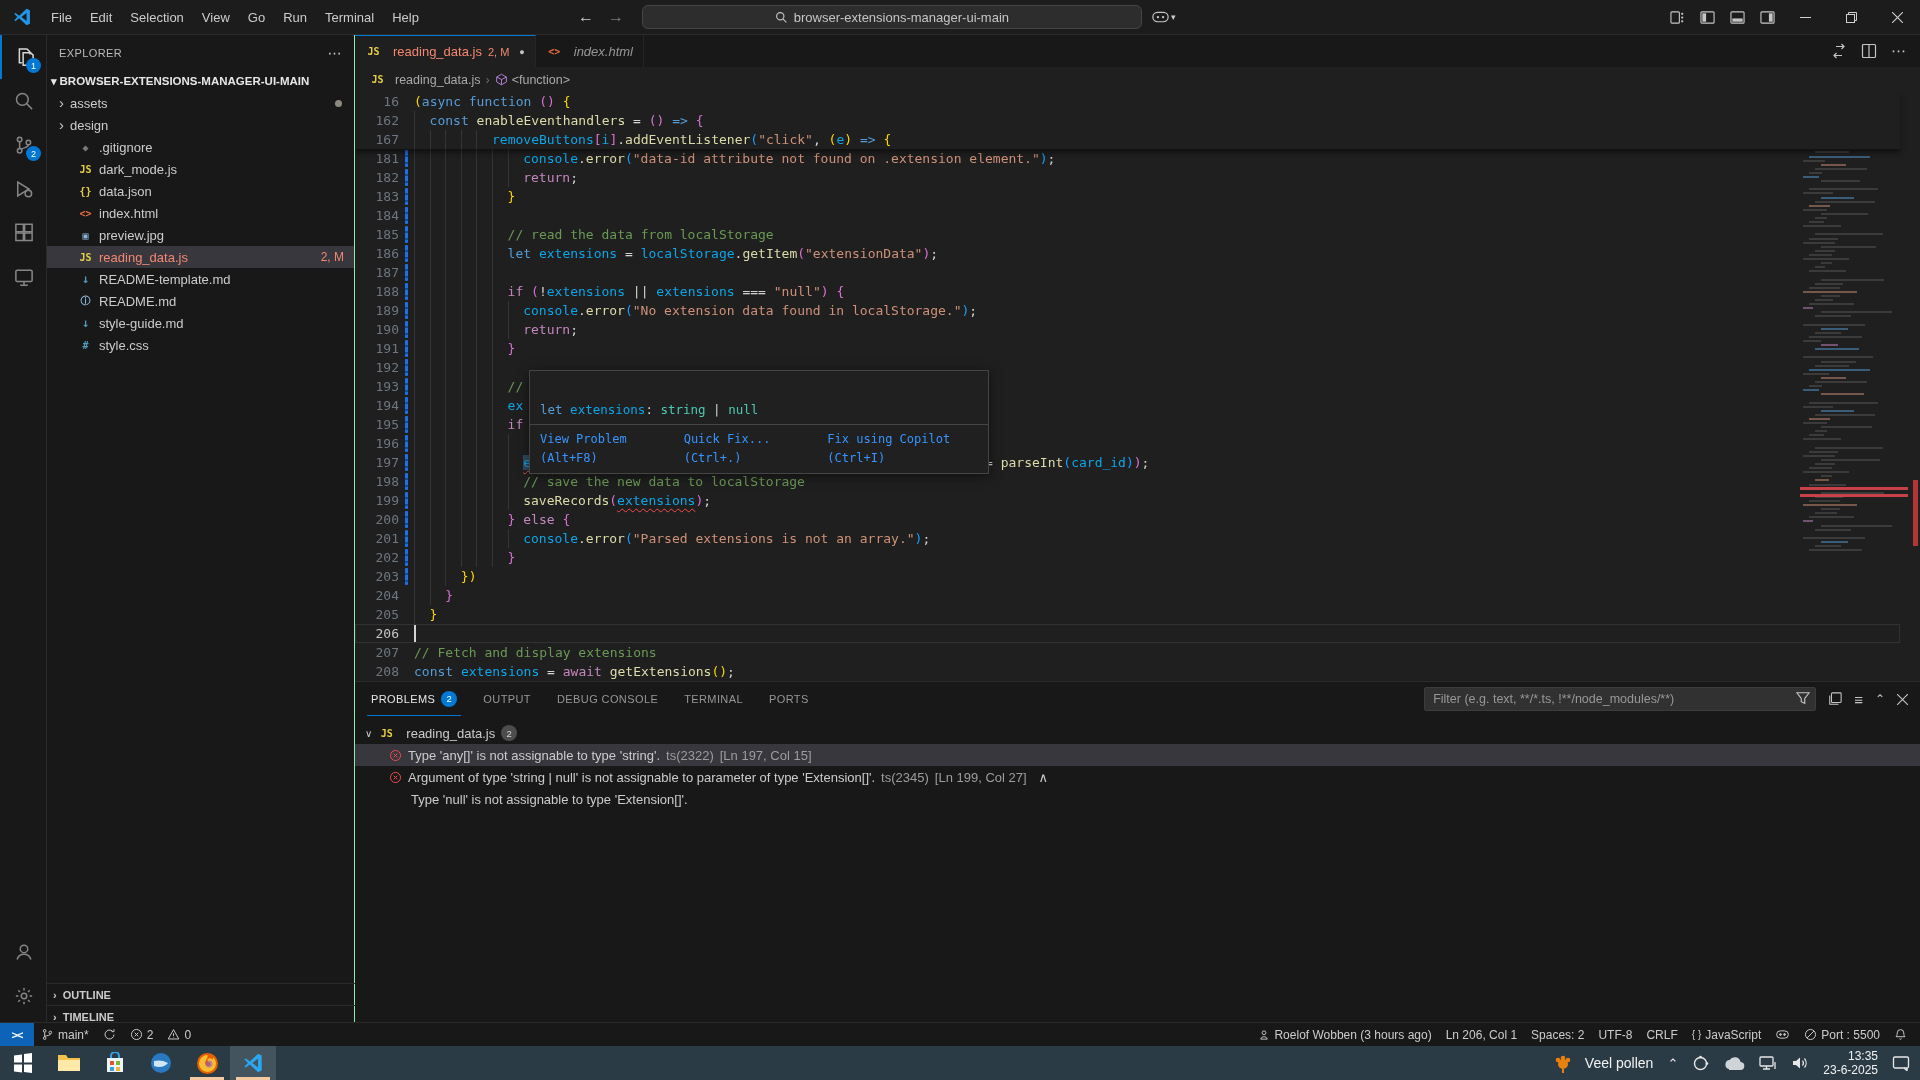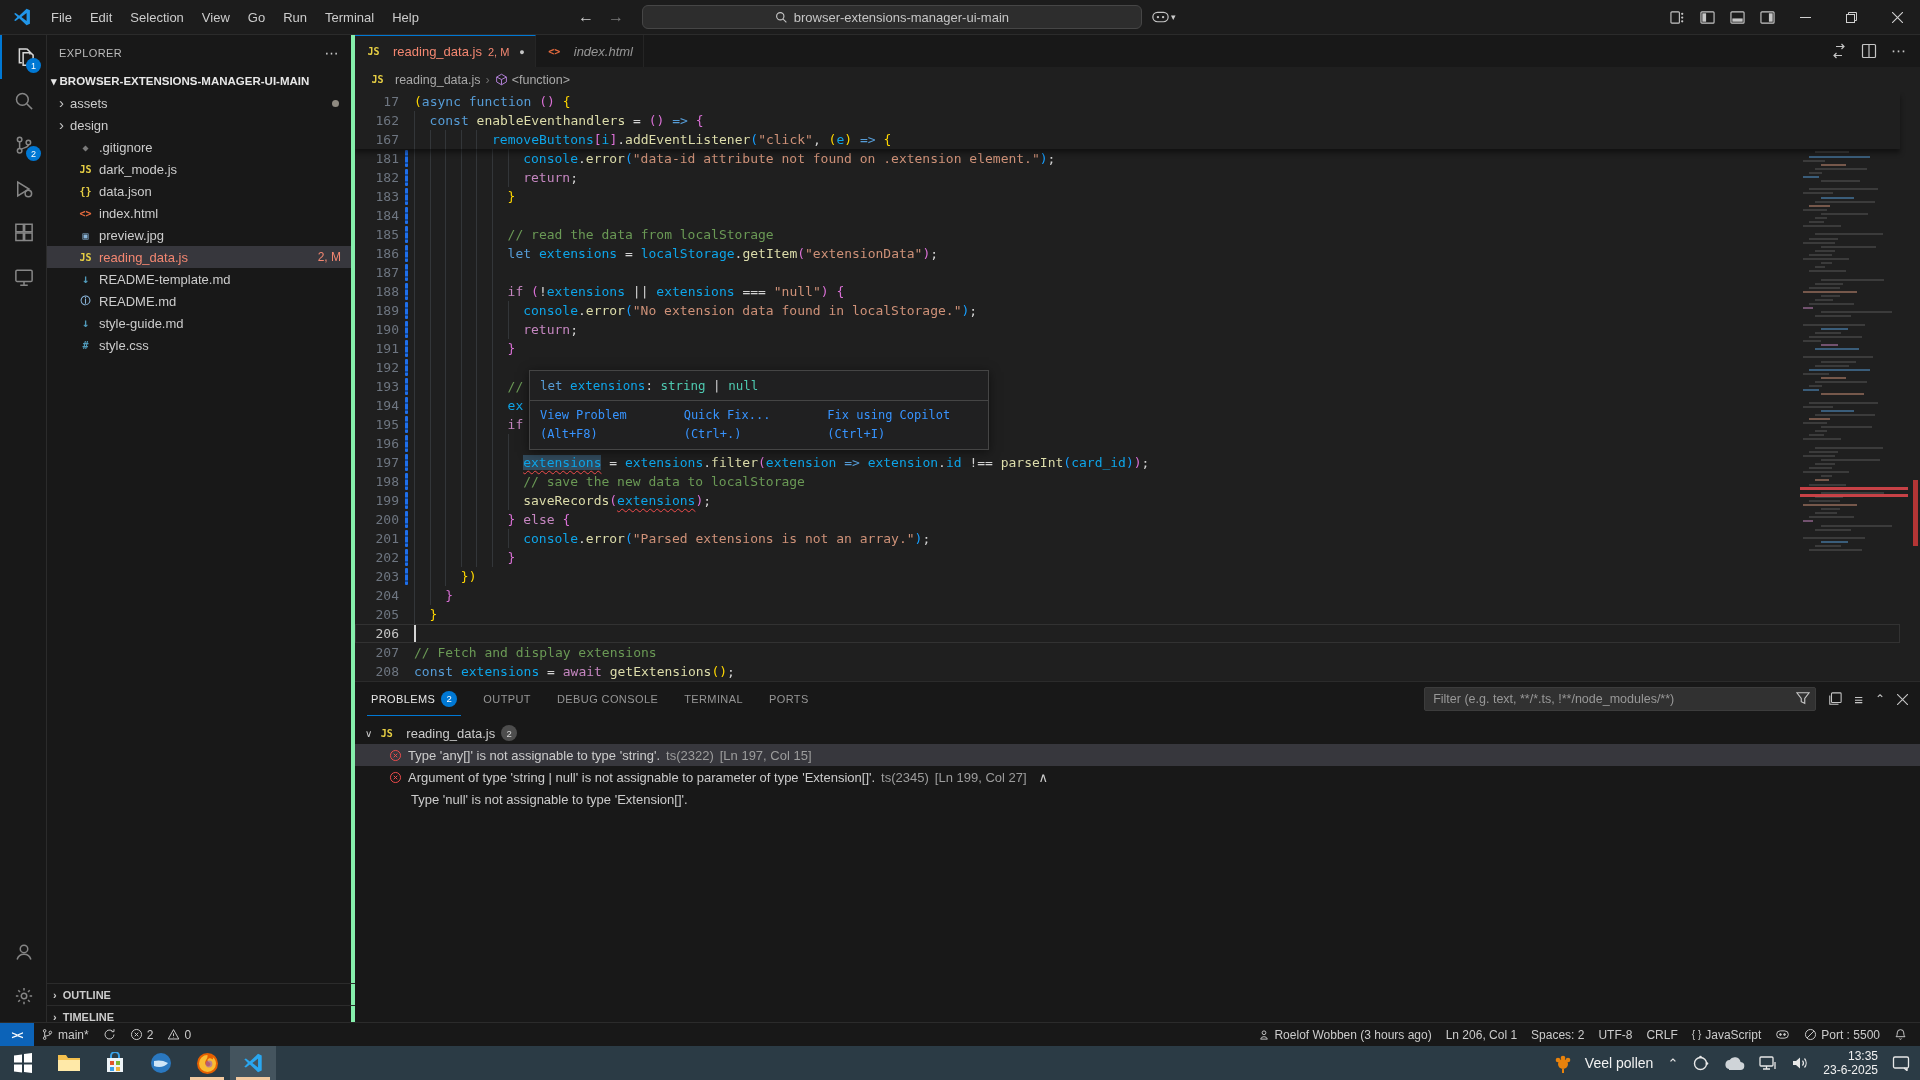--- a/index.html
+++ b/index.html
@@ -27,21 +27,21 @@
     border-right:1px solid #2b2b2b; display:flex; flex-direction:column; }
   .act-item { position:relative; width:47px; height:44px; display:flex; align-items:center; justify-content:center;
     color:#868686; }
   .act-item.active { color:#d7d7d7; border-left:2px solid #0078d4; }
   .act-badge { position:absolute; right:6px; bottom:6px; min-width:15px; height:15px; padding:0 3px; border-radius:9px;
     background:#0078d4; color:#fff; font-size:9px; display:flex; align-items:center; justify-content:center; }
   #act-bottom { margin-top:auto; margin-bottom:4px; }
 
   
   #sidebar { position:absolute; left:47px; top:35px; width:308px; height:987px; background:#181818;
-    border-right:4px solid #86efac; font-size:13px; }
+    border-right:1px solid #86efac; font-size:13px; }
   #sb-head { height:35px; display:flex; align-items:center; padding:0 12px; color:#bbbbbb; font-size:11px; letter-spacing:.4px; }
   #sb-head .dots { margin-left:auto; color:#cccccc; font-size:14px; }
   #sb-root { height:22px; display:flex; align-items:center; font-weight:bold; font-size:11.5px; color:#e7e7e7; padding-left:4px; gap:3px; }
   .tree-row { height:22px; display:flex; align-items:center; color:#cccccc; padding-left:30px; position:relative; }
   .tree-row.folder { padding-left:12px; }
   .tree-row .chev { color:#c5c5c5; font-size:15px; margin-right:6px; transform:translateY(-1px); }
   .tree-row.selected { background:#37373d; }
   .tree-row.selected .lbl { color:#f48771; }
   .fic { width:17px; margin-right:5px; font-size:10px; font-weight:bold; text-align:center; flex:0 0 auto; font-family:"DejaVu Sans Mono",monospace; }
   .tree-row .rt { margin-left:auto; margin-right:10px; font-size:12px; }
@@ -84,21 +84,21 @@
 
   
   #minimap { position:absolute; right:10px; top:0; width:110px; height:589px; }
   #scroll-deco { position:absolute; right:2px; top:388px; width:5px; height:66px; background:#cf3a3a; opacity:.85; }
 
   
   #tooltip { position:absolute; left:529px; top:370px; width:460px; background:#202021; border:1px solid #454545;
     z-index:20; box-shadow:0 2px 10px rgba(0,0,0,.5); font-size:12.5px; }
   #tt-title { padding:5px 10px; border-bottom:1px solid #454545; font-family:"DejaVu Sans Mono",monospace; color:#cccccc; }
   #tt-title .code { color:#8f8f8f; }
-  #tt-sig { padding:5px 10px; border-bottom:1px solid #454545; font-family:"DejaVu Sans Mono",monospace; }
+  #tt-sig { padding:5px 10px; border-bottom:1px solid #454545; font-family:"DejaVu Sans Mono",monospace;margin-top:24px; }
   #tt-actions { padding:5px 10px; display:flex; gap:22px; font-size:12px; color:#3794ff; }
 
   
   #panel { position:absolute; left:355px; top:681px; width:1565px; height:341px; background:#181818; border-top:1px solid #2b2b2b; }
   #panel-tabs { height:34px; display:flex; align-items:center; padding-left:12px; }
   .ptab { font-size:11px; letter-spacing:.4px; color:#969696; padding:0 4px; margin-right:18px; height:33px;
     display:flex; align-items:center; gap:6px; }
   .ptab.active { color:#e7e7e7; border-bottom:1px solid #0078d4; }
   .pbadge { min-width:16px; height:16px; padding:0 4px; border-radius:9px; background:#0078d4; color:#fff; font-size:9.5px;
     display:flex; align-items:center; justify-content:center; }
@@ -418,21 +418,21 @@
         <div class="line"><span class="ln">201</span><span class="gbar on"></span><span class="ind" style="width: 109.2px;"></span><span class="txt"><span class="tk-v">console</span><span class="tk-w">.</span><span class="tk-f">error</span><span class="tk-b">(</span><span class="tk-s">"Parsed extensions is not an array."</span><span class="tk-b">)</span><span class="tk-w">;</span></span></div>
         <div class="line"><span class="ln">202</span><span class="gbar on"></span><span class="ind" style="width: 93.6px;"></span><span class="txt"><span class="tk-u">}</span></span></div>
         <div class="line"><span class="ln">203</span><span class="gbar on"></span><span class="ind" style="width: 46.8px;"></span><span class="txt"><span class="tk-y">}</span><span class="tk-y">)</span></span></div>
         <div class="line"><span class="ln">204</span><span class="gbar"></span><span class="ind" style="width: 31.2px;"></span><span class="txt"><span class="tk-u">}</span></span></div>
         <div class="line"><span class="ln">205</span><span class="gbar"></span><span class="ind" style="width: 15.6px;"></span><span class="txt"><span class="tk-y">}</span></span></div>
         <div class="line cur"><span class="ln">206</span><span class="gbar"></span><span class="ind" style="width: 0px;"></span><span class="caret"></span><span class="txt"></span></div>
         <div class="line"><span class="ln">207</span><span class="gbar"></span><span class="ind" style="width: 0px;"></span><span class="txt"><span class="tk-m">// Fetch and display extensions</span></span></div>
         <div class="line"><span class="ln">208</span><span class="gbar"></span><span class="ind" style="width: 0px;"></span><span class="txt"><span class="tk-k">const</span><span class="tk-w"> </span><span class="tk-v">extensions</span><span class="tk-w"> = </span><span class="tk-c">await</span><span class="tk-w"> </span><span class="tk-f">getExtensions</span><span class="tk-y">()</span><span class="tk-w">;</span></span></div>
       </div>
     <div id="sticky">
-        <div class="line"><span class="ln">17</span><span class="gbar"></span><span class="ind" style="width: 0px;"></span><span class="txt"><span class="tk-y">(</span><span class="tk-k">async</span><span class="tk-w"> </span><span class="tk-k">function</span><span class="tk-w"> </span><span class="tk-u">()</span><span class="tk-w"> </span><span class="tk-y">{</span></span></div>
+        <div class="line"><span class="ln">16</span><span class="gbar"></span><span class="ind" style="width: 0px;"></span><span class="txt"><span class="tk-y">(</span><span class="tk-k">async</span><span class="tk-w"> </span><span class="tk-k">function</span><span class="tk-w"> </span><span class="tk-u">()</span><span class="tk-w"> </span><span class="tk-y">{</span></span></div>
         <div class="line"><span class="ln">162</span><span class="gbar"></span><span class="ind" style="width: 15.6px;"></span><span class="txt"><span class="tk-k">const</span><span class="tk-w"> </span><span class="tk-f">enableEventhandlers</span><span class="tk-w"> = </span><span class="tk-u">()</span><span class="tk-w"> </span><span class="tk-k">=&gt;</span><span class="tk-w"> </span><span class="tk-u">{</span></span></div>
         <div class="line"><span class="ln">167</span><span class="gbar"></span><span class="ind" style="width: 78px;"></span><span class="txt"><span class="tk-v">removeButtons</span><span class="tk-u">[</span><span class="tk-v">i</span><span class="tk-u">]</span><span class="tk-w">.</span><span class="tk-f">addEventListener</span><span class="tk-b">(</span><span class="tk-s">"click"</span><span class="tk-w">, </span><span class="tk-y">(</span><span class="tk-v">e</span><span class="tk-y">)</span><span class="tk-w"> </span><span class="tk-k">=&gt;</span><span class="tk-w"> </span><span class="tk-y">{</span></span></div>
       </div>
     <div id="minimap">
         <div style="position: absolute; top: 2px; left: 3px; width: 10px; height: 2px; background: rgb(197, 134, 192); opacity: 0.5;"></div>
         <div style="position: absolute; top: 6.1px; left: 21px; width: 71px; height: 2px; background: rgb(205, 205, 205); opacity: 0.16;"></div>
         <div style="position: absolute; top: 10.2px; left: 15px; width: 36px; height: 2px; background: rgb(205, 205, 205); opacity: 0.16;"></div>
         <div style="position: absolute; top: 18.4px; left: 3px; width: 62px; height: 2px; background: rgb(205, 205, 205); opacity: 0.16;"></div>
         <div style="position: absolute; top: 22.5px; left: 21px; width: 27px; height: 2px; background: rgb(86, 156, 214); opacity: 0.5;"></div>
         <div style="position: absolute; top: 26.6px; left: 15px; width: 26px; height: 2px; background: rgb(205, 205, 205); opacity: 0.16;"></div>

